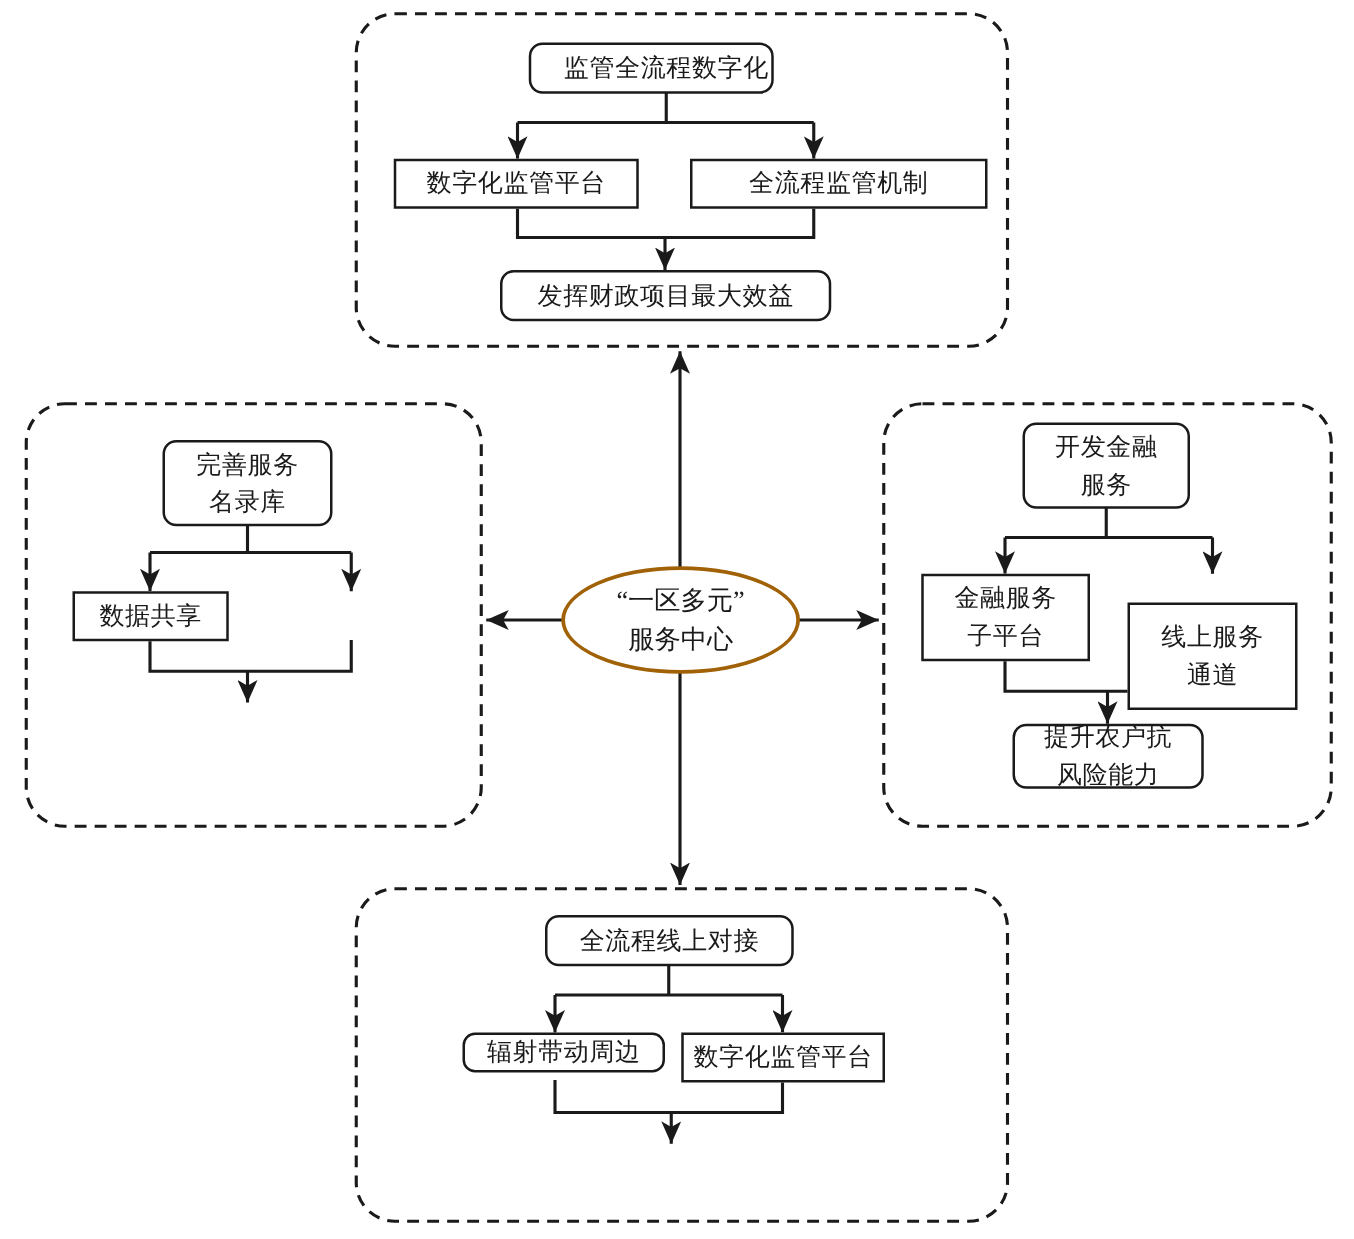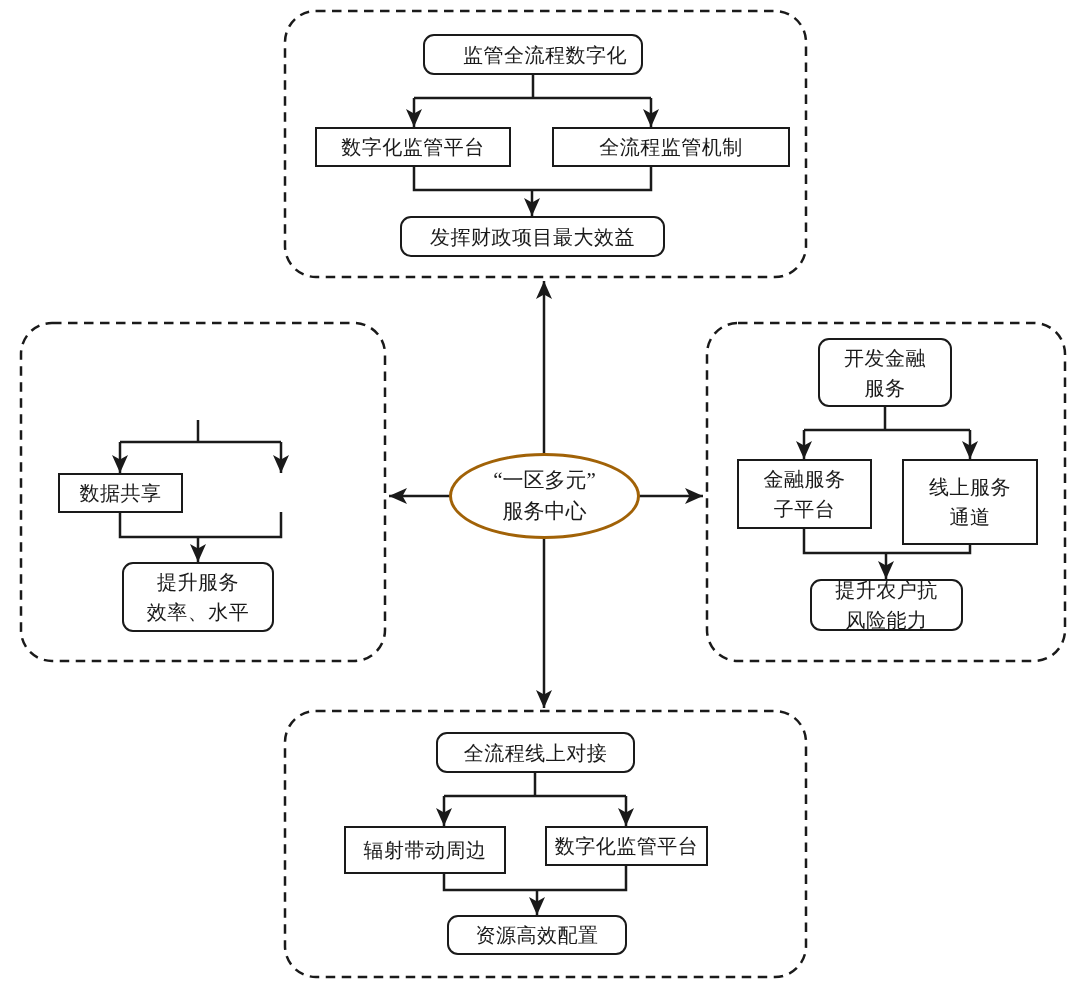--- a/index.html
+++ b/index.html
@@ -76,39 +76,38 @@
     </g>
 
     <g fill="none" stroke="#1a1a1a" stroke-width="2.5">
       <line x1="544" y1="455" x2="544" y2="281" marker-end="url(#arrow)"></line>
       <line x1="544" y1="537" x2="544" y2="708" marker-end="url(#arrow)"></line>
       <line x1="451" y1="496" x2="389" y2="496" marker-end="url(#arrow)"></line>
       <line x1="637" y1="496" x2="703" y2="496" marker-end="url(#arrow)"></line>
     </g>
   </svg>
 
-  <div class="box rounded" style="left:423px; top:34px; width:220px; height:41px;padding-left:24px;">监管全流程数字化</div>
+  <div class="box rounded" style="left:423px; top:34px; width:196px; height:41px;padding-left:24px;">监管全流程数字化</div>
   <div class="box" style="left:315px; top:127px; width:196px; height:40px;">数字化监管平台</div>
   <div class="box" style="left:552px; top:127px; width:238px; height:40px;text-align:right;">全流程监管机制</div>
   <div class="box rounded" style="left:400px; top:216px; width:265px; height:41px;">发挥财政项目最大效益</div>
 
+  <div class="box rounded" style="left:130px; top:352px; width:136px; height:69px;">完善服务
+名录库</div>
   <div class="box" style="left:58px; top:473px; width:125px; height:40px;">数据共享</div>
-  <div class="box rounded" style="left:122px; top:562px; width:152px; height:70px;">提升服务
-效率、水平</div>
 
   <div class="box rounded" style="left:818px; top:338px; width:134px; height:69px;">开发金融
 服务</div>
   <div class="box" style="left:737px; top:459px; width:135px; height:70px;">金融服务
 子平台</div>
-  <div class="box" style="left:902px; top:459px; width:136px; height:86px;">线上服务
+  <div class="box" style="left:902px; top:482px; width:136px; height:86px;">线上服务
 通道</div>
   <div class="box rounded" style="left:810px; top:579px; width:153px; height:52px;">提升农户抗
 风险能力</div>
 
   <div class="box rounded" style="left:436px; top:732px; width:199px; height:41px;">全流程线上对接</div>
-  <div class="box" style="left:344px; top:826px; width:162px; height:48px;">辐射带动周边</div>
+  <div class="box" style="left:370px; top:826px; width:162px; height:32px;border-radius:10px;">辐射带动周边</div>
   <div class="box" style="left:545px; top:826px; width:163px; height:40px;">数字化监管平台</div>
-  <div class="box rounded" style="left:447px; top:915px; width:180px; height:40px;">资源高效配置</div>
 
   <div class="ellipse" style="left:449px; top:453px; width:191px; height:86px;">“一区多元”
 服务中心</div>
 
 </div>
 
 </body></html>

